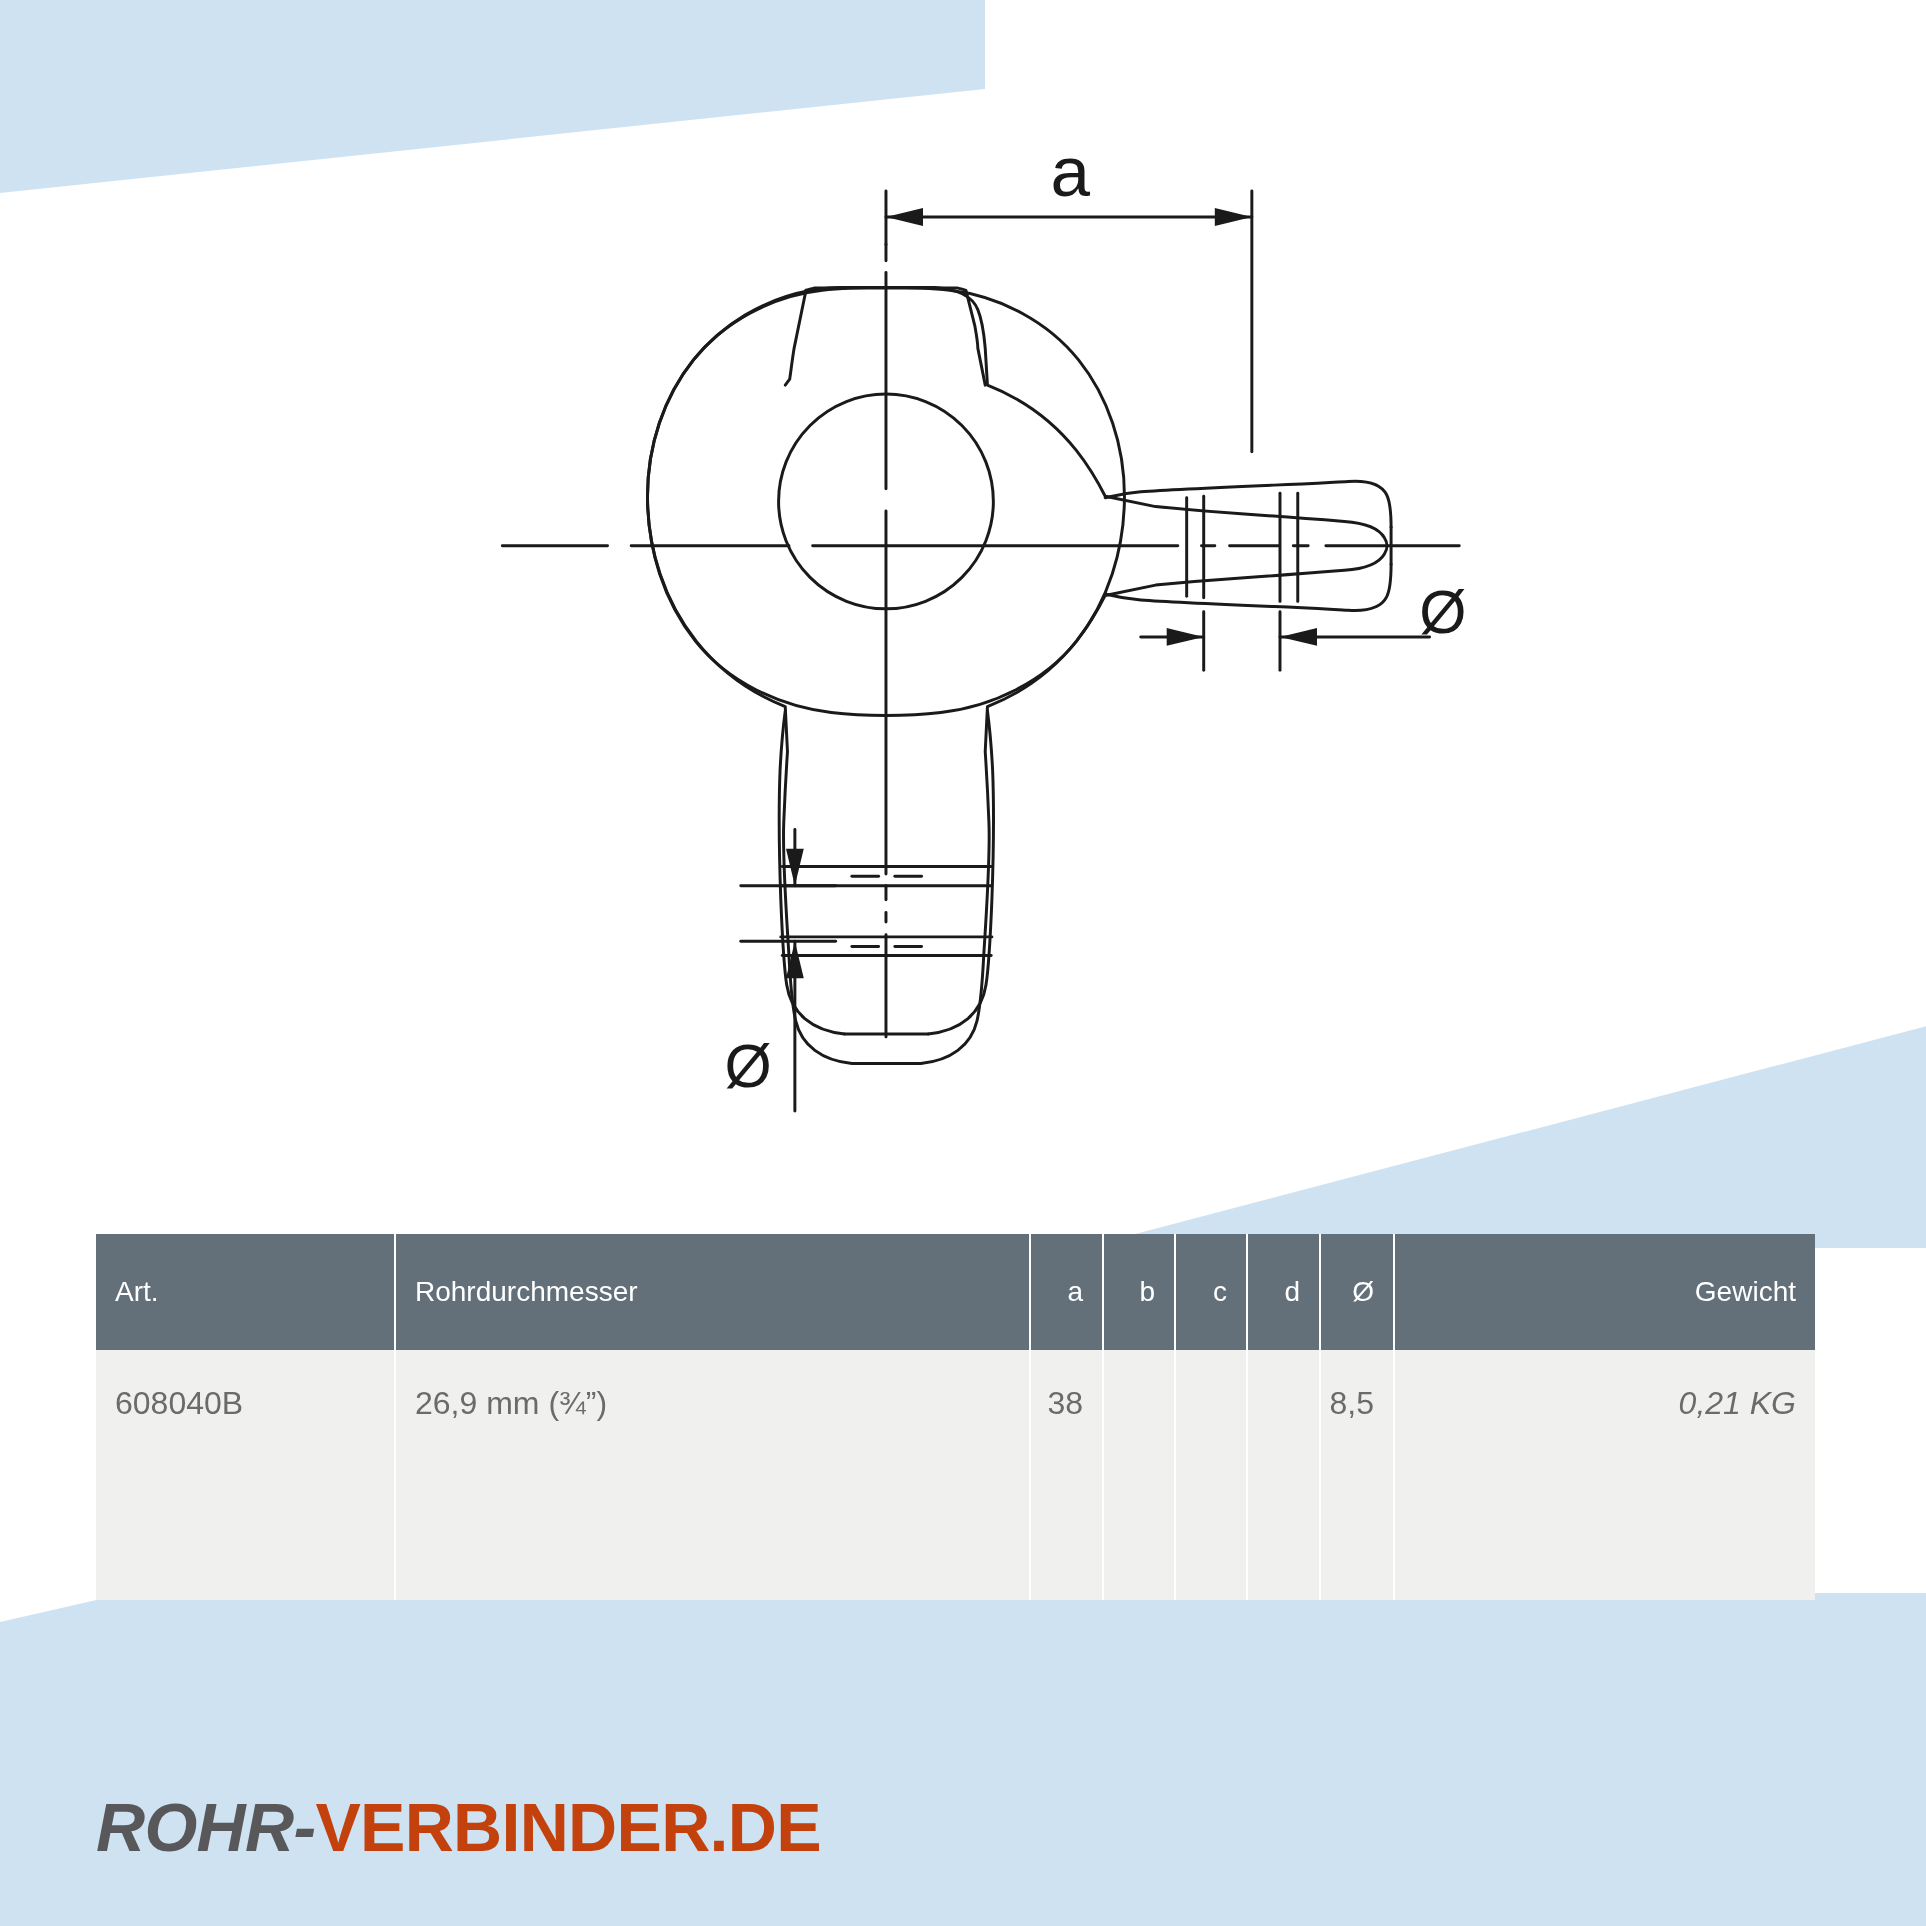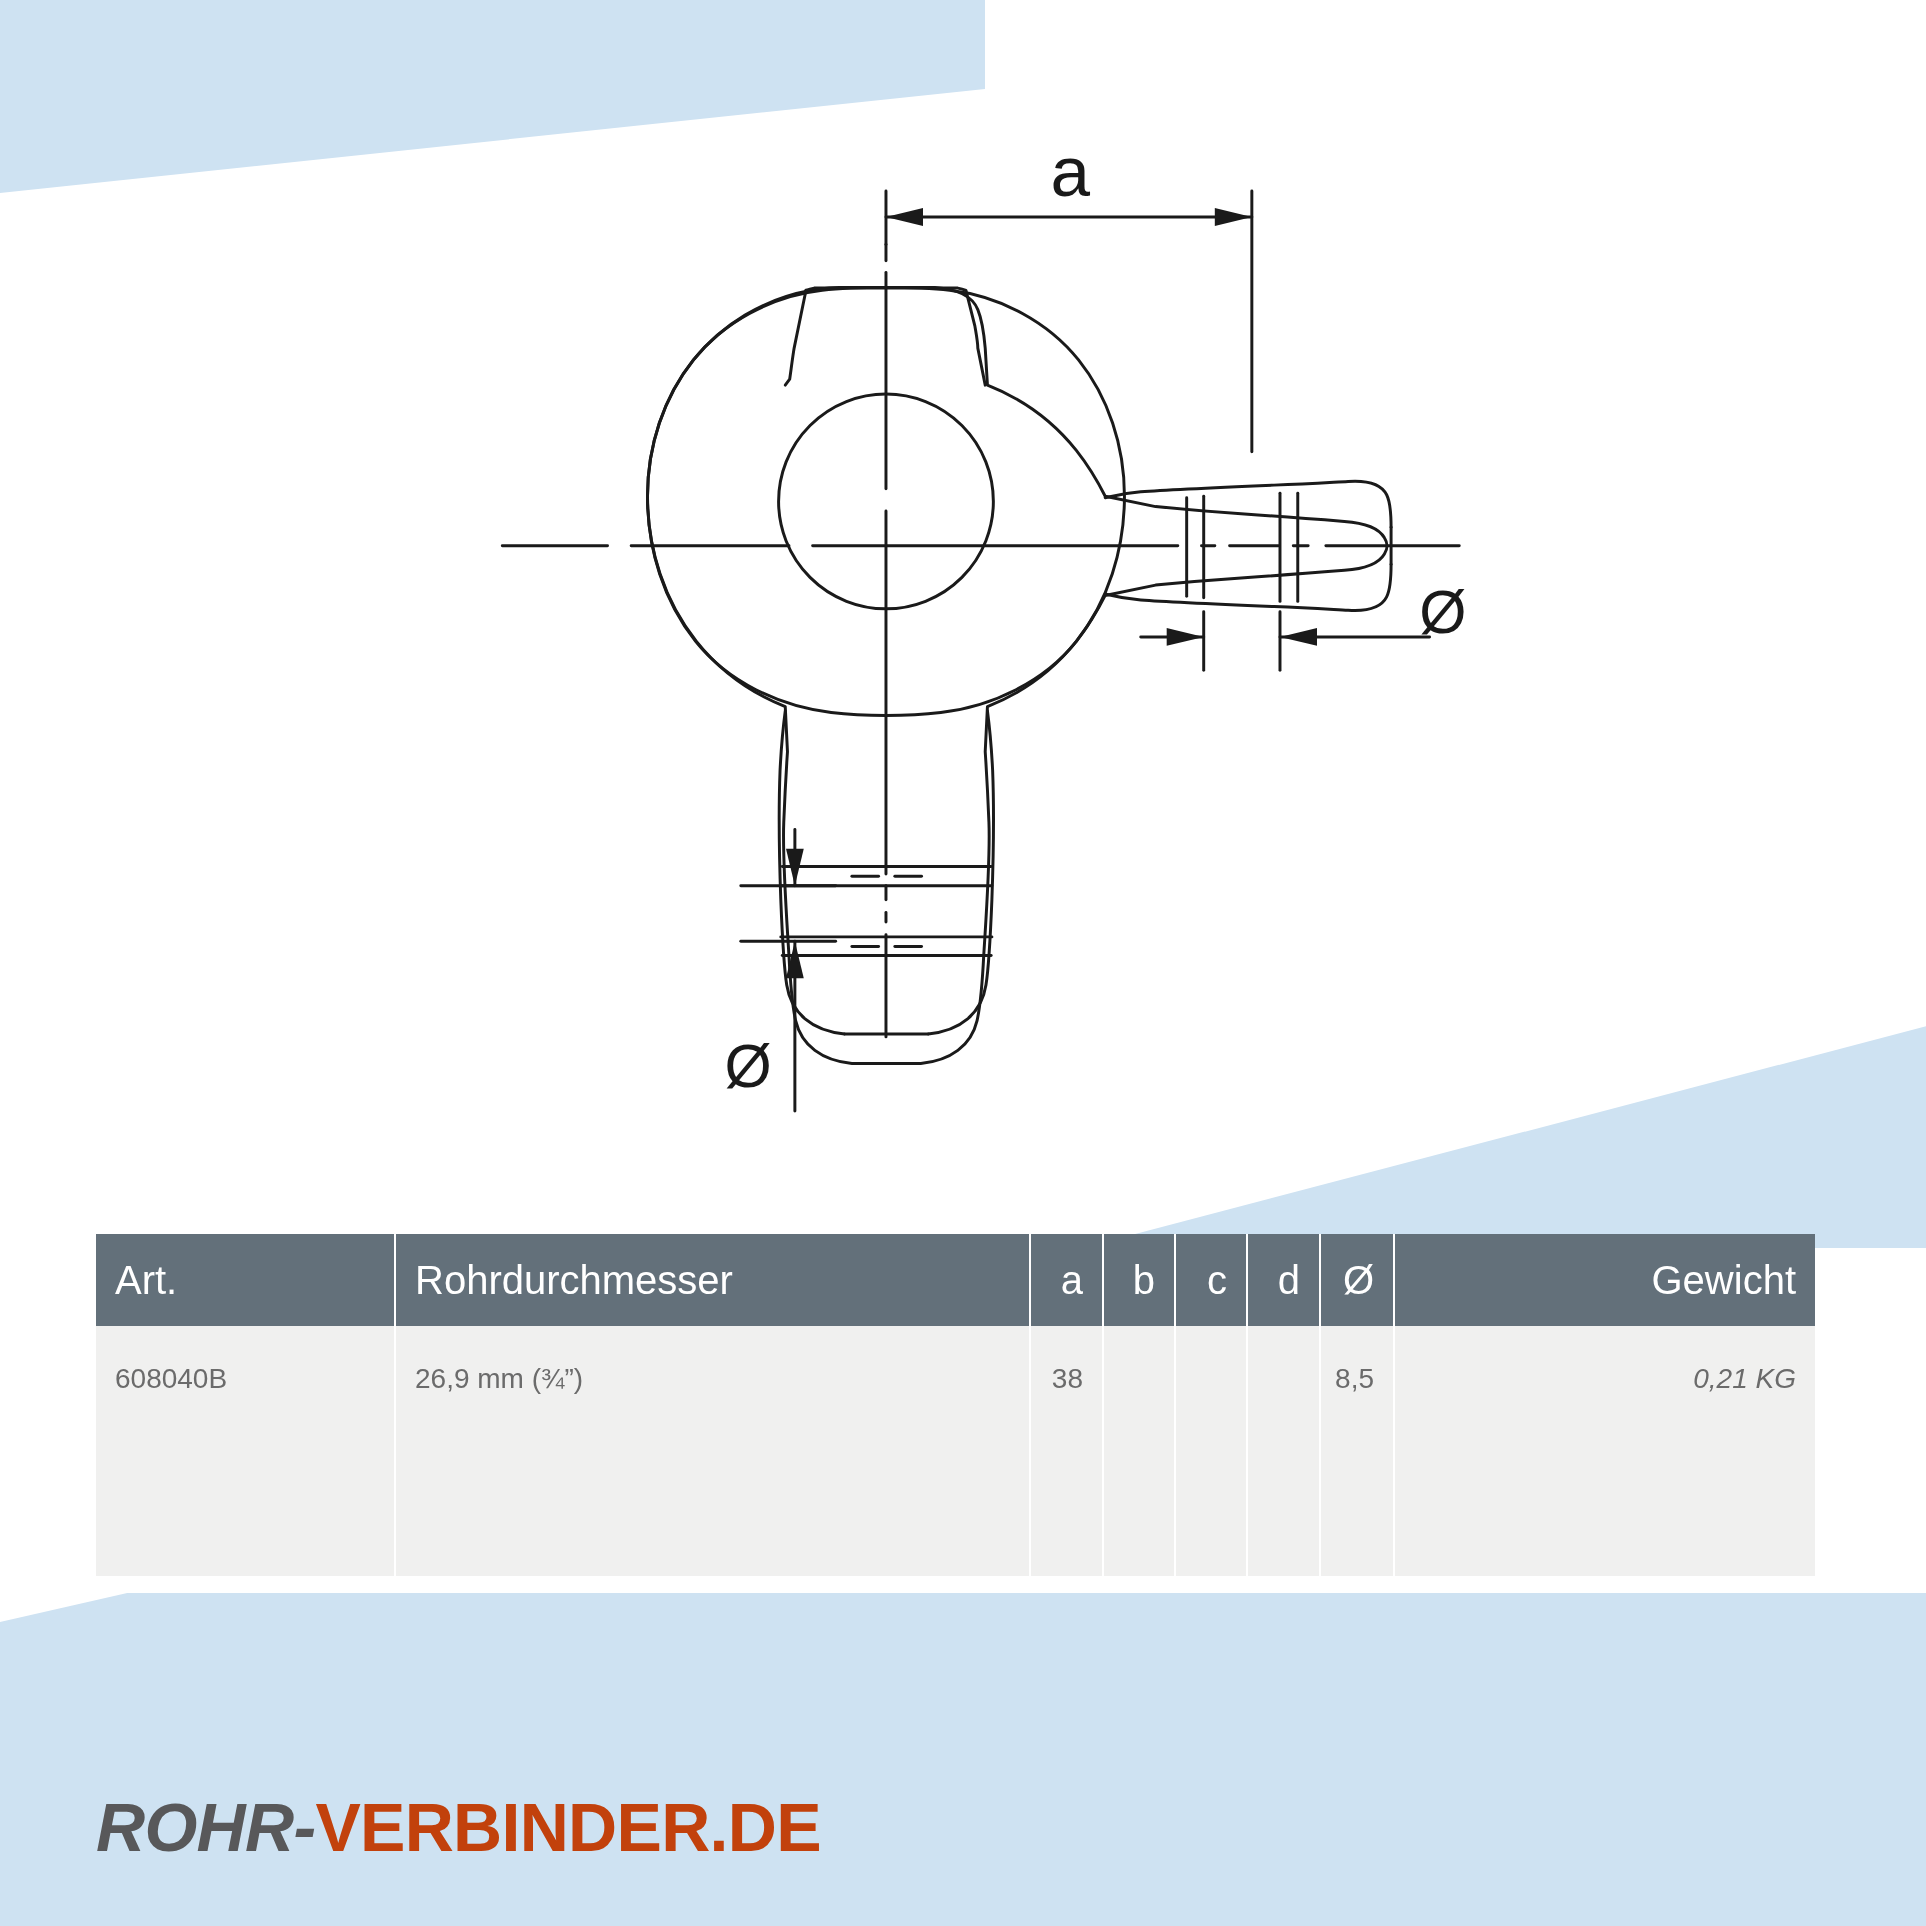--- a/index.html
+++ b/index.html
@@ -41,34 +41,34 @@
   #spec-table{
     position:absolute;left:96px;top:1234px;
     width:1717px;
     border-collapse:collapse;
     background:#f0f0ef;
     table-layout:fixed;
   }
   #spec-table thead th{
     background:#63707a;
     color:#ffffff;
-    font-size:40px;
+    font-size:28px;
     font-weight:400;
-    height:92px;
+    height:116px;
     vertical-align:middle;
     border-right:2.2px solid #ffffff;
     padding:0 0 0 19px;
     text-align:left;
     box-sizing:border-box;
   }
   #spec-table thead th:last-child{border-right:none;}
   #spec-table thead th.num{text-align:right;padding:0 19px 0 0;}
   #spec-table tbody td{
     color:#6b6b6b;
-    font-size:28px;
+    font-size:32px;
     height:68px;
     vertical-align:middle;
     border-right:2.2px solid #ffffff;
     padding:0 0 0 19px;
     text-align:left;
     box-sizing:border-box;
     background:#f0f0ef;
   }
   #spec-table tbody td:last-child{border-right:none;font-style:italic;}
   #spec-table tbody td.num{text-align:right;padding:12px 19px 0 0;}

